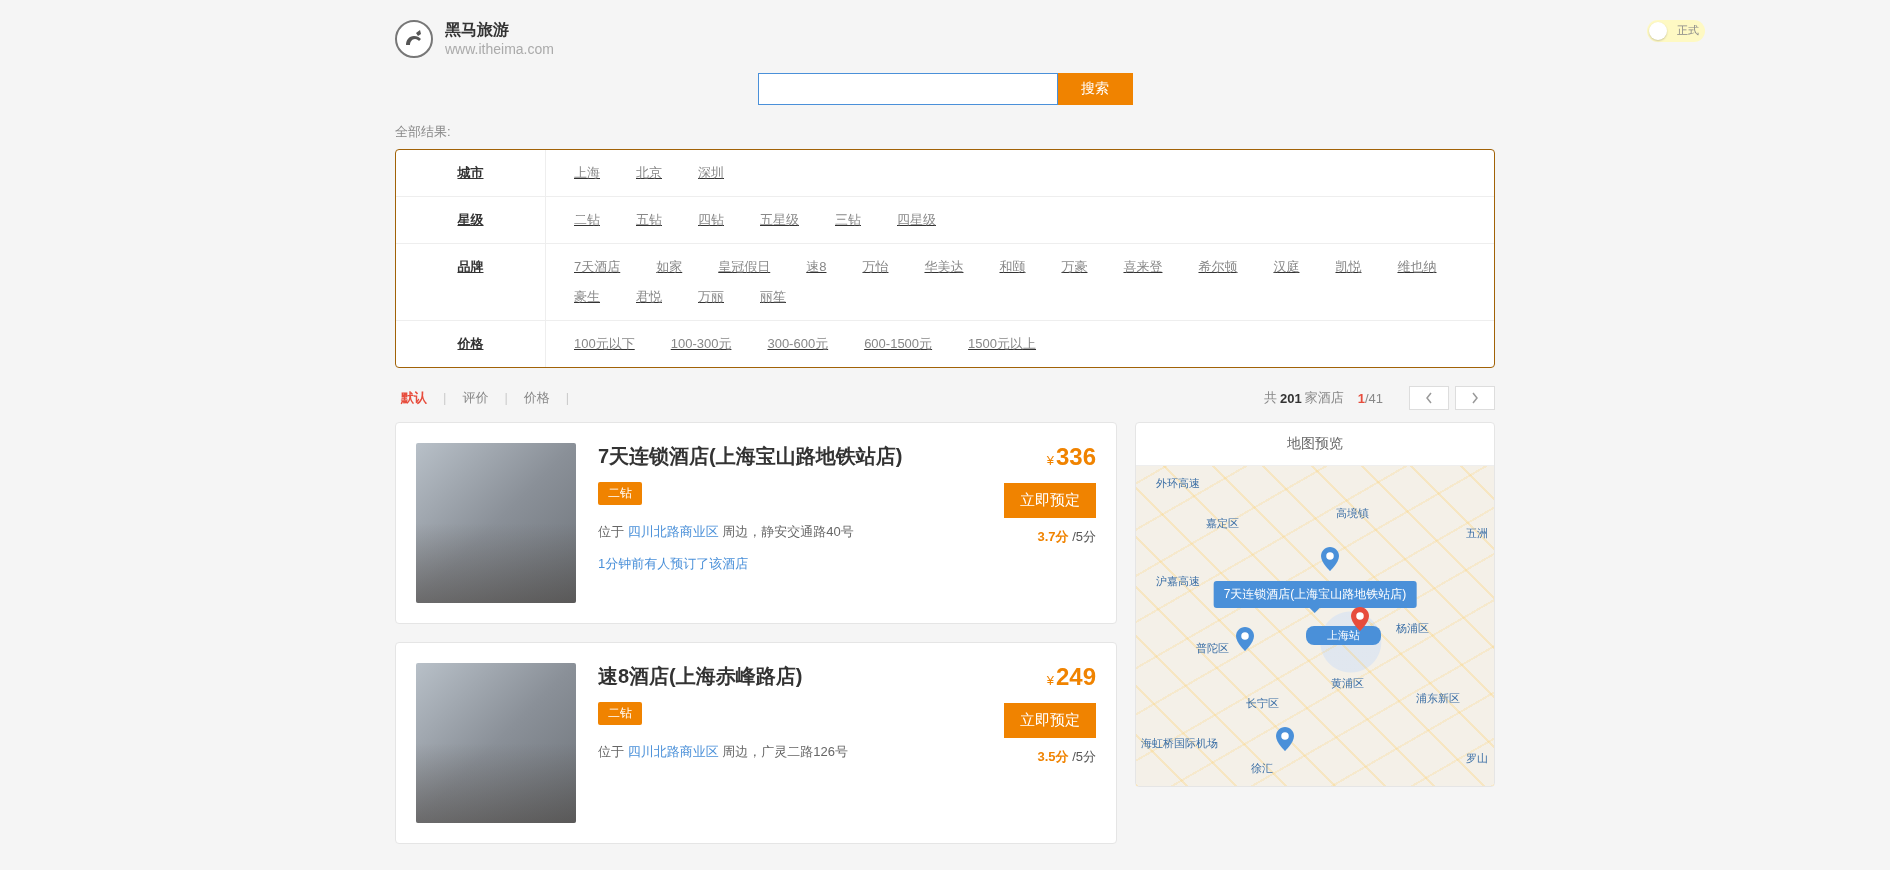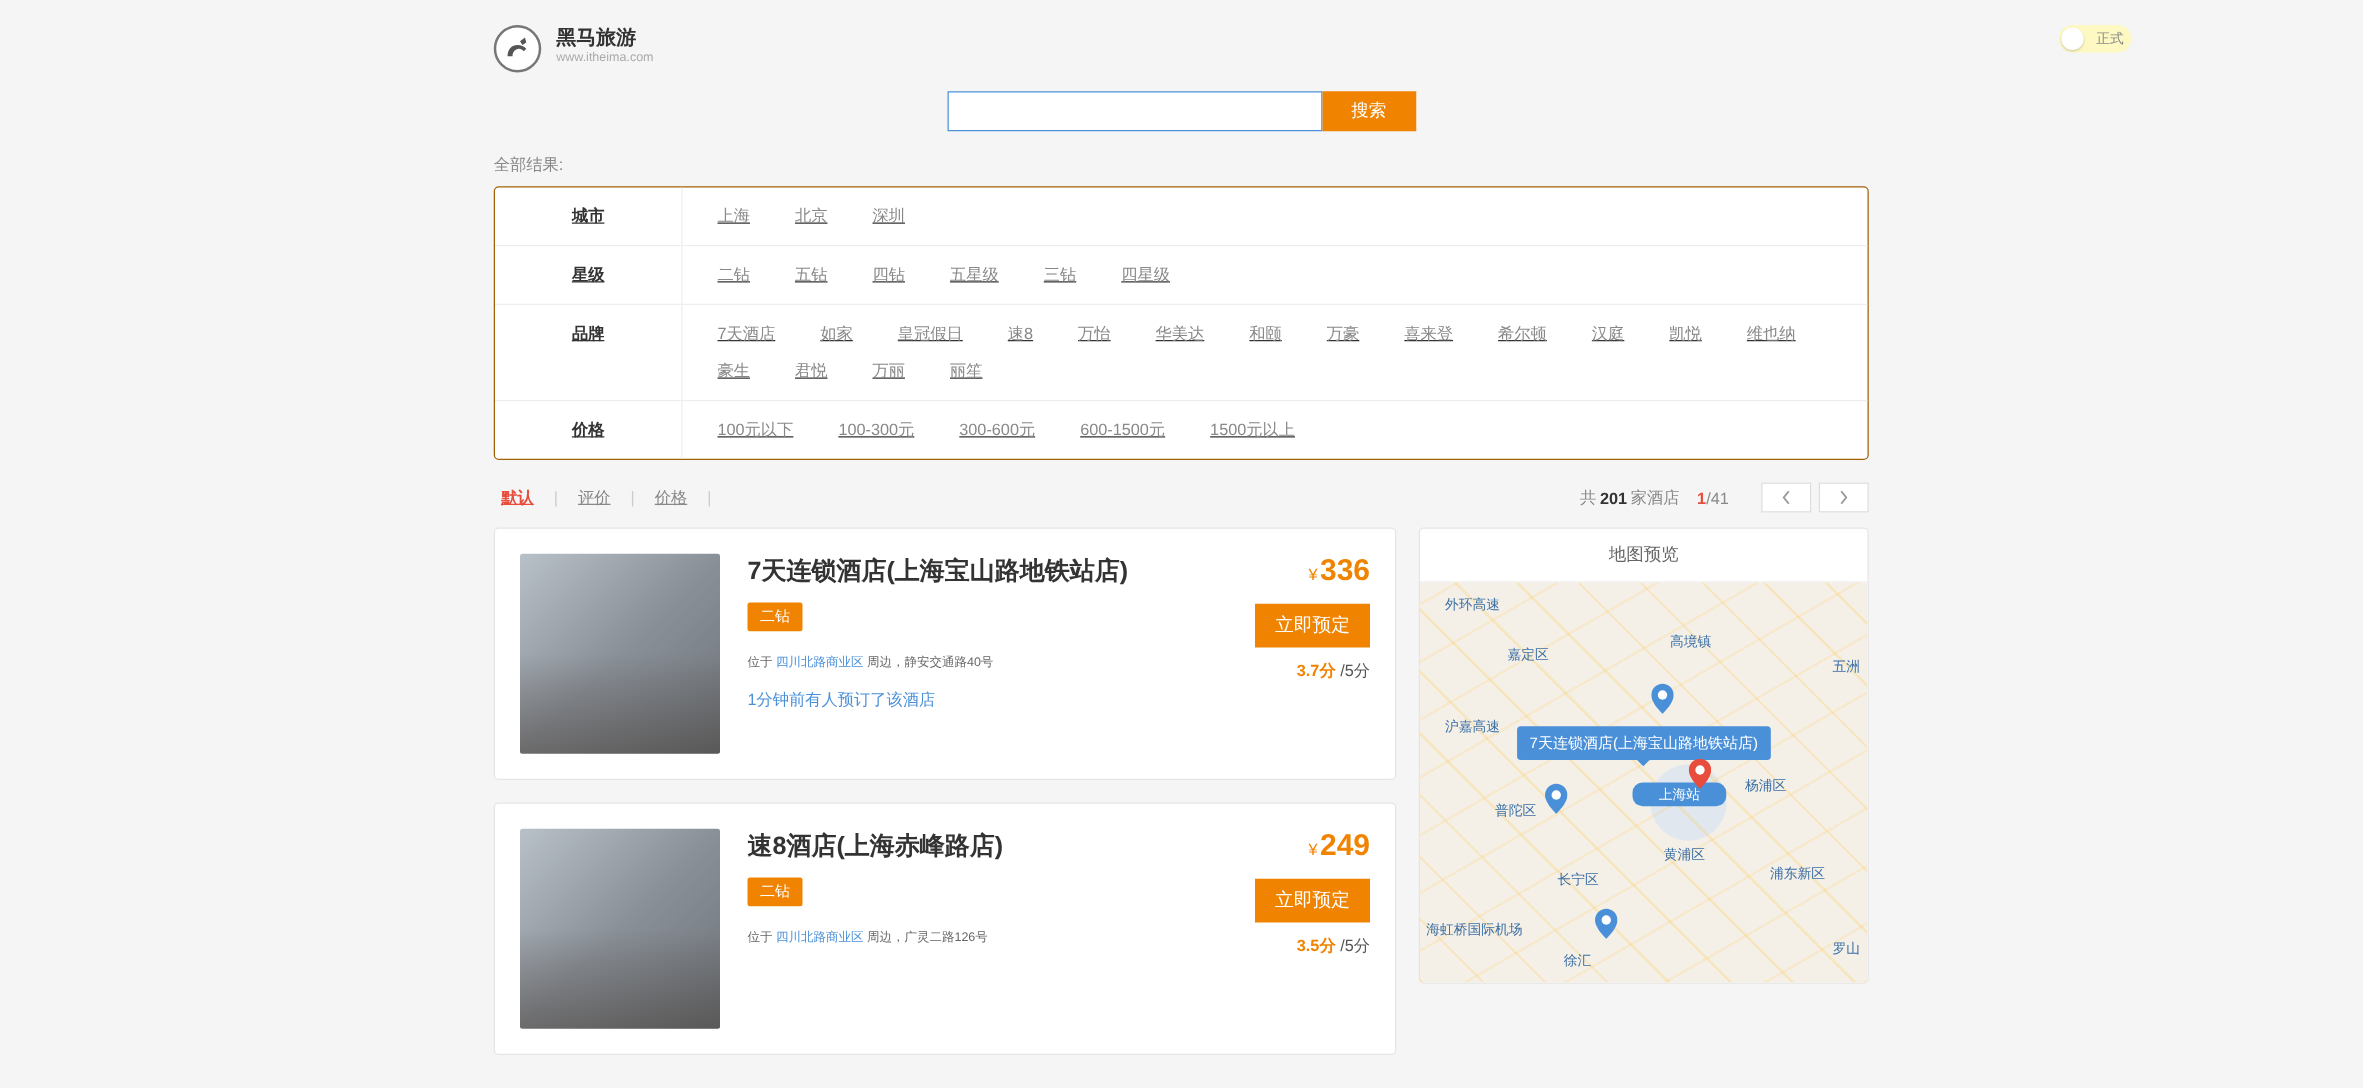--- a/index.html
+++ b/index.html
@@ -2,53 +2,53 @@
 <html><head>
 <meta charset="utf-8">
 <style>
 * { box-sizing: border-box; margin: 0; padding: 0; }
 body { font-family: "Microsoft YaHei", Arial, sans-serif; background: #f5f5f5; color: #333; font-size: 13px; }
 .container { width: 1100px; margin: 0 auto; padding-top: 20px; }
 .header { display: flex; margin-bottom: 15px; position: relative; }
 .logo { width: 38px; height: 38px; border: 2px solid #777; border-radius: 50%; display: flex; align-items: center; justify-content: center; margin-right: 12px; background: #fff; }
 .logo svg { width: 24px; height: 24px; fill: #555; }
 .brand-title { font-size: 16px; font-weight: bold; color: #333; }
-.brand-sub { font-size: 10px; color: #aaa; }
+.brand-sub { font-size: 14px; color: #aaa; }
 .toggle-wrap { position: absolute; right: -210px; top: 0; }
 .toggle { width: 58px; height: 22px; background: #fef9c3; border-radius: 11px; position: relative; cursor: pointer; }
 .toggle-knob { position: absolute; width: 18px; height: 18px; background: #fff; border-radius: 50%; top: 2px; left: 2px; box-shadow: 0 1px 2px rgba(0,0,0,0.2); }
 .toggle-label { position: absolute; right: 6px; top: 3px; font-size: 11px; color: #888; }
 .search-row { display: flex; justify-content: center; margin-bottom: 18px; }
 .search-input { width: 300px; height: 32px; border: 1px solid #4a90d9; padding: 0 8px; outline: none; font-size: 13px; }
 .search-btn { width: 75px; height: 32px; background: #f08300; color: #fff; border: none; cursor: pointer; font-size: 14px; }
 .all-results { color: #888; font-size: 13px; margin-bottom: 8px; }
 .filter-box { background: #fff; border: 1px solid #a16207; border-radius: 4px; text-decoration: underline; }
 .filter-row { display: flex; border-bottom: 1px solid #eee; }
 .filter-row:last-child { border-bottom: none; }
 .filter-label { width: 150px; text-align: center; color: #333; font-weight: bold; padding: 14px 0; border-right: 1px solid #eee; flex-shrink: 0; }
 .filter-items { flex: 1; display: flex; flex-wrap: wrap; padding: 8px 10px; align-items: flex-start; }
 .filter-item { padding: 6px 18px; color: #888; cursor: pointer; white-space: nowrap; }
 .sort-bar { display: flex; align-items: center; margin: 18px 0 12px 0; }
-.sort-tab { color: #888; padding: 0 6px; cursor: pointer; text-decoration: underline; }
+.sort-tab { color: #888; padding: 0 6px; cursor: pointer; }
 .sort-tab.active { color: #e74c3c; font-weight: bold; }
 .sort-sep { color: #ccc; margin: 0 10px; }
 .sort-right { margin-left: auto; display: flex; align-items: center; color: #888; }
 .count-bold { color: #333; font-weight: bold; margin: 0 3px; }
 .page-cur { color: #e74c3c; font-weight: bold; margin-left: 14px; }
 .pager { margin-left: 20px; display: flex; }
 .pager-btn { width: 40px; height: 24px; border: 1px solid #ddd; background: #fff; display: flex; align-items: center; justify-content: center; cursor: pointer; margin-left: 6px; color: #888; }
 .main { display: flex; gap: 18px; }
 .list { flex: 1; }
 .card { background: #fff; border: 1px solid #e5e5e5; border-radius: 4px; padding: 20px; display: flex; margin-bottom: 18px; }
 .card-img { width: 160px; height: 160px; background: linear-gradient(135deg,#b8c0c8 0%,#8a9098 50%,#6d7278 100%); border-radius: 2px; flex-shrink: 0; position: relative; overflow: hidden; }
 .card-img::after { content:''; position:absolute; bottom:0; left:0; right:0; height:50%; background: linear-gradient(to top, rgba(60,50,40,0.4), transparent); }
 .card-info { flex: 1; padding: 0 22px; }
 .hotel-name { font-size: 20px; font-weight: bold; color: #333; margin-bottom: 12px; }
 .tag { display: inline-block; background: #f08300; color: #fff; padding: 3px 10px; font-size: 12px; border-radius: 2px; margin-bottom: 18px; }
-.hotel-loc { color: #666; font-size: 10px; margin-bottom: 14px; }
+.hotel-loc { color: #666; font-size: 13px; margin-bottom: 14px; }
 .hotel-loc .area { color: #4a90d9; }
 .hotel-note { color: #4a90d9; font-size: 13px; }
 .card-price { width: 110px; text-align: right; flex-shrink: 0; }
 .price { color: #f08300; font-size: 24px; font-weight: bold; }
 .price-cur { font-size: 13px; font-weight: normal; margin-right: 2px; }
 .book-btn { background: #f08300; color: #fff; border: none; padding: 8px 16px; font-size: 15px; cursor: pointer; margin-top: 12px; }
 .score { color: #555; font-size: 13px; margin-top: 10px; }
 .score-v { color: #f08300; font-weight: bold; }
 .sidebar { width: 360px; }
 .map-card { background: #fff; border: 1px solid #e5e5e5; border-radius: 4px; }

